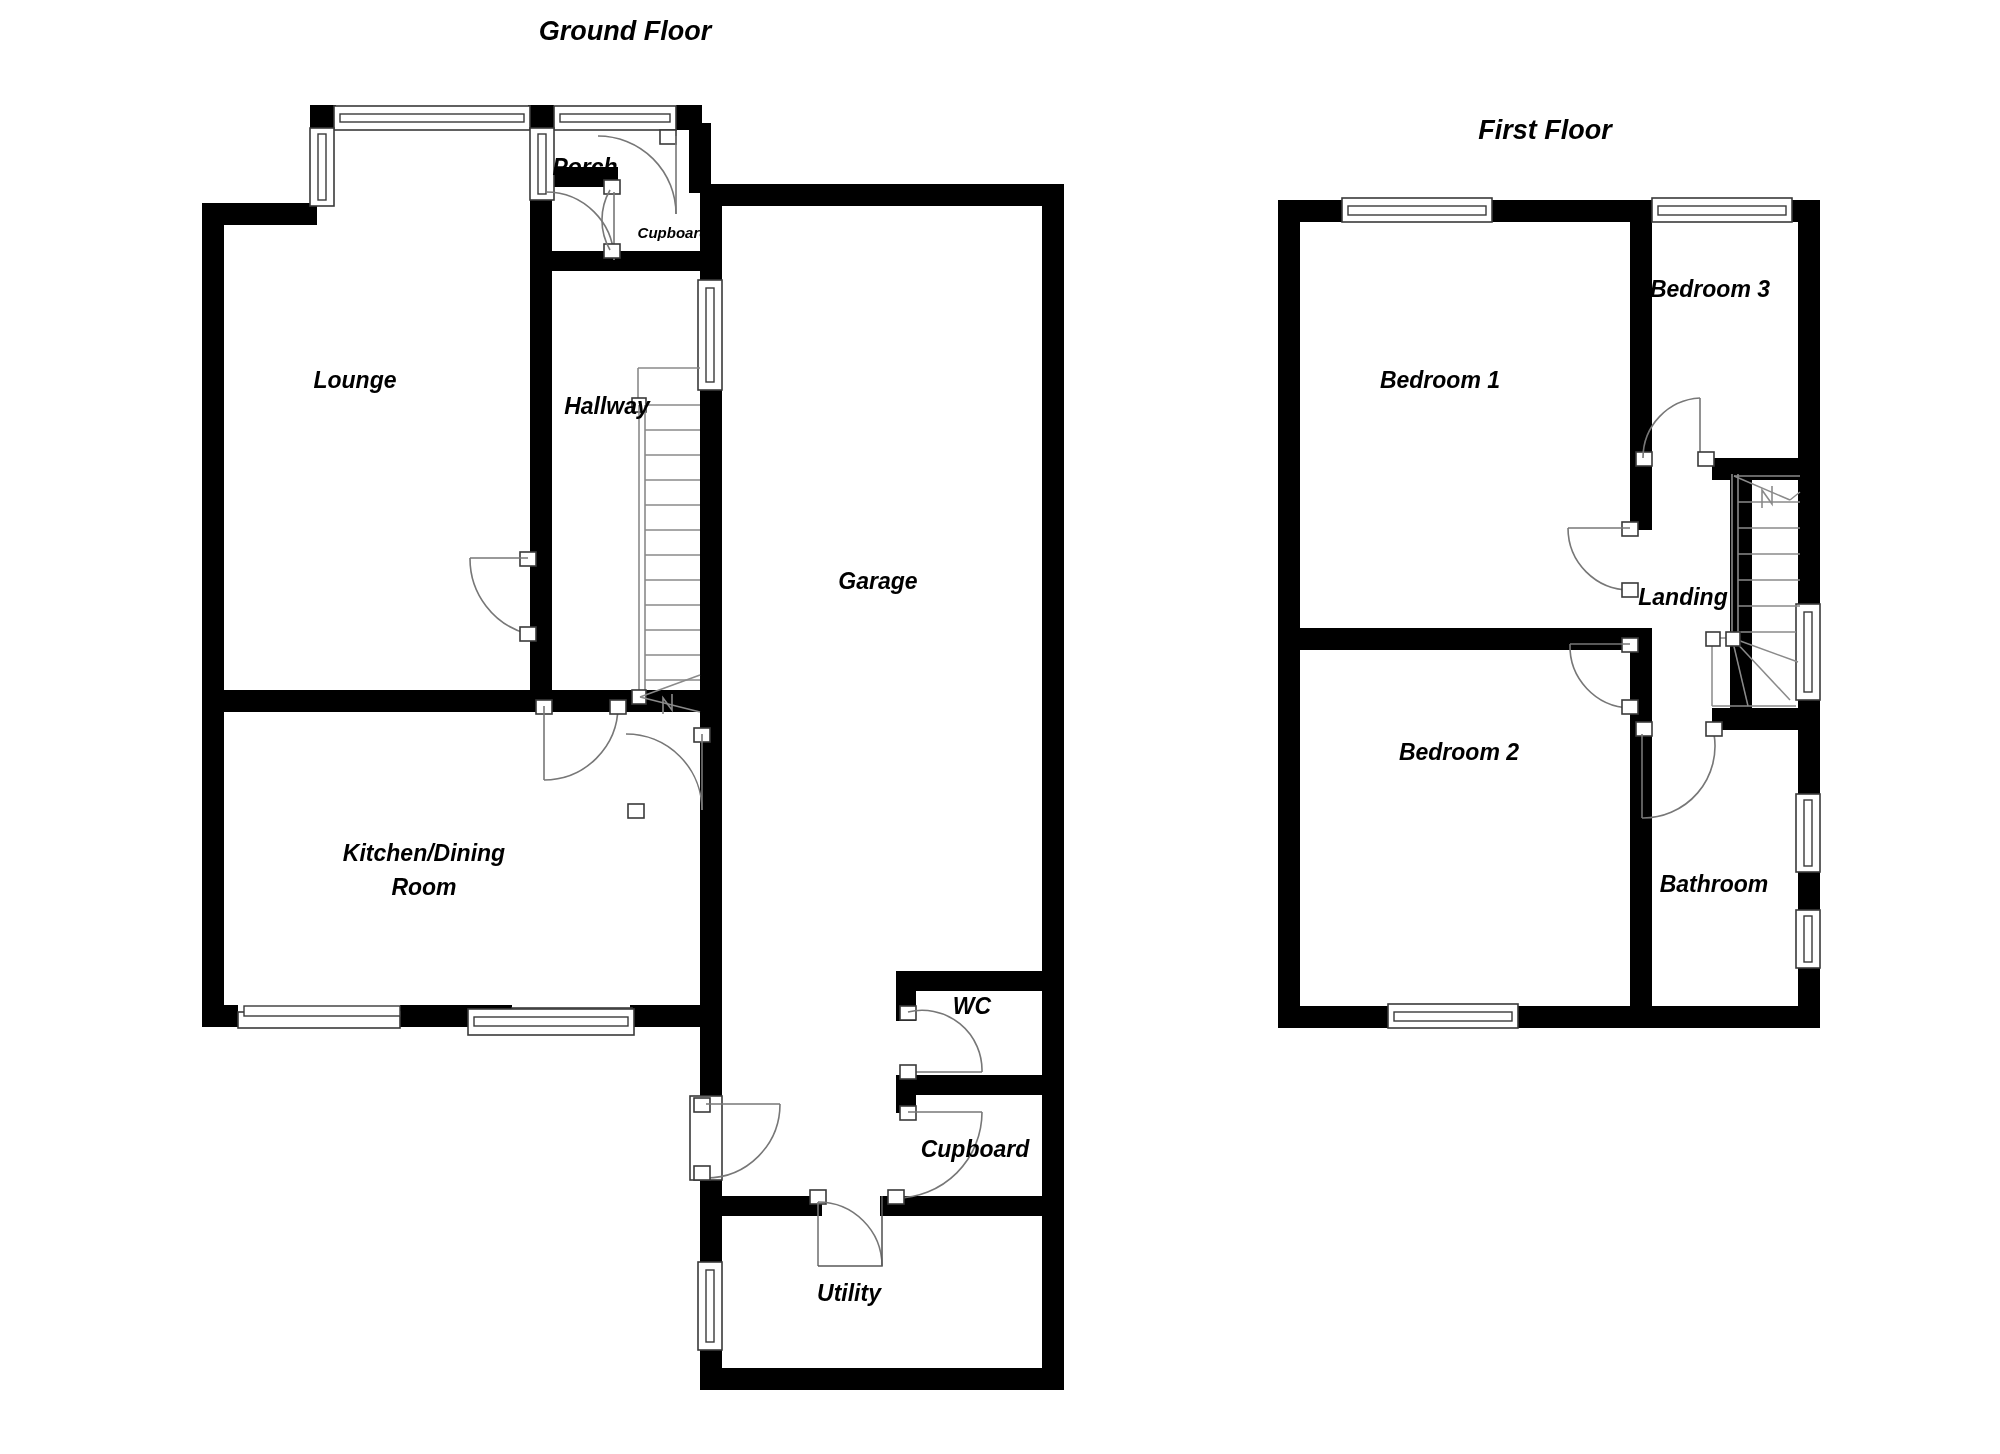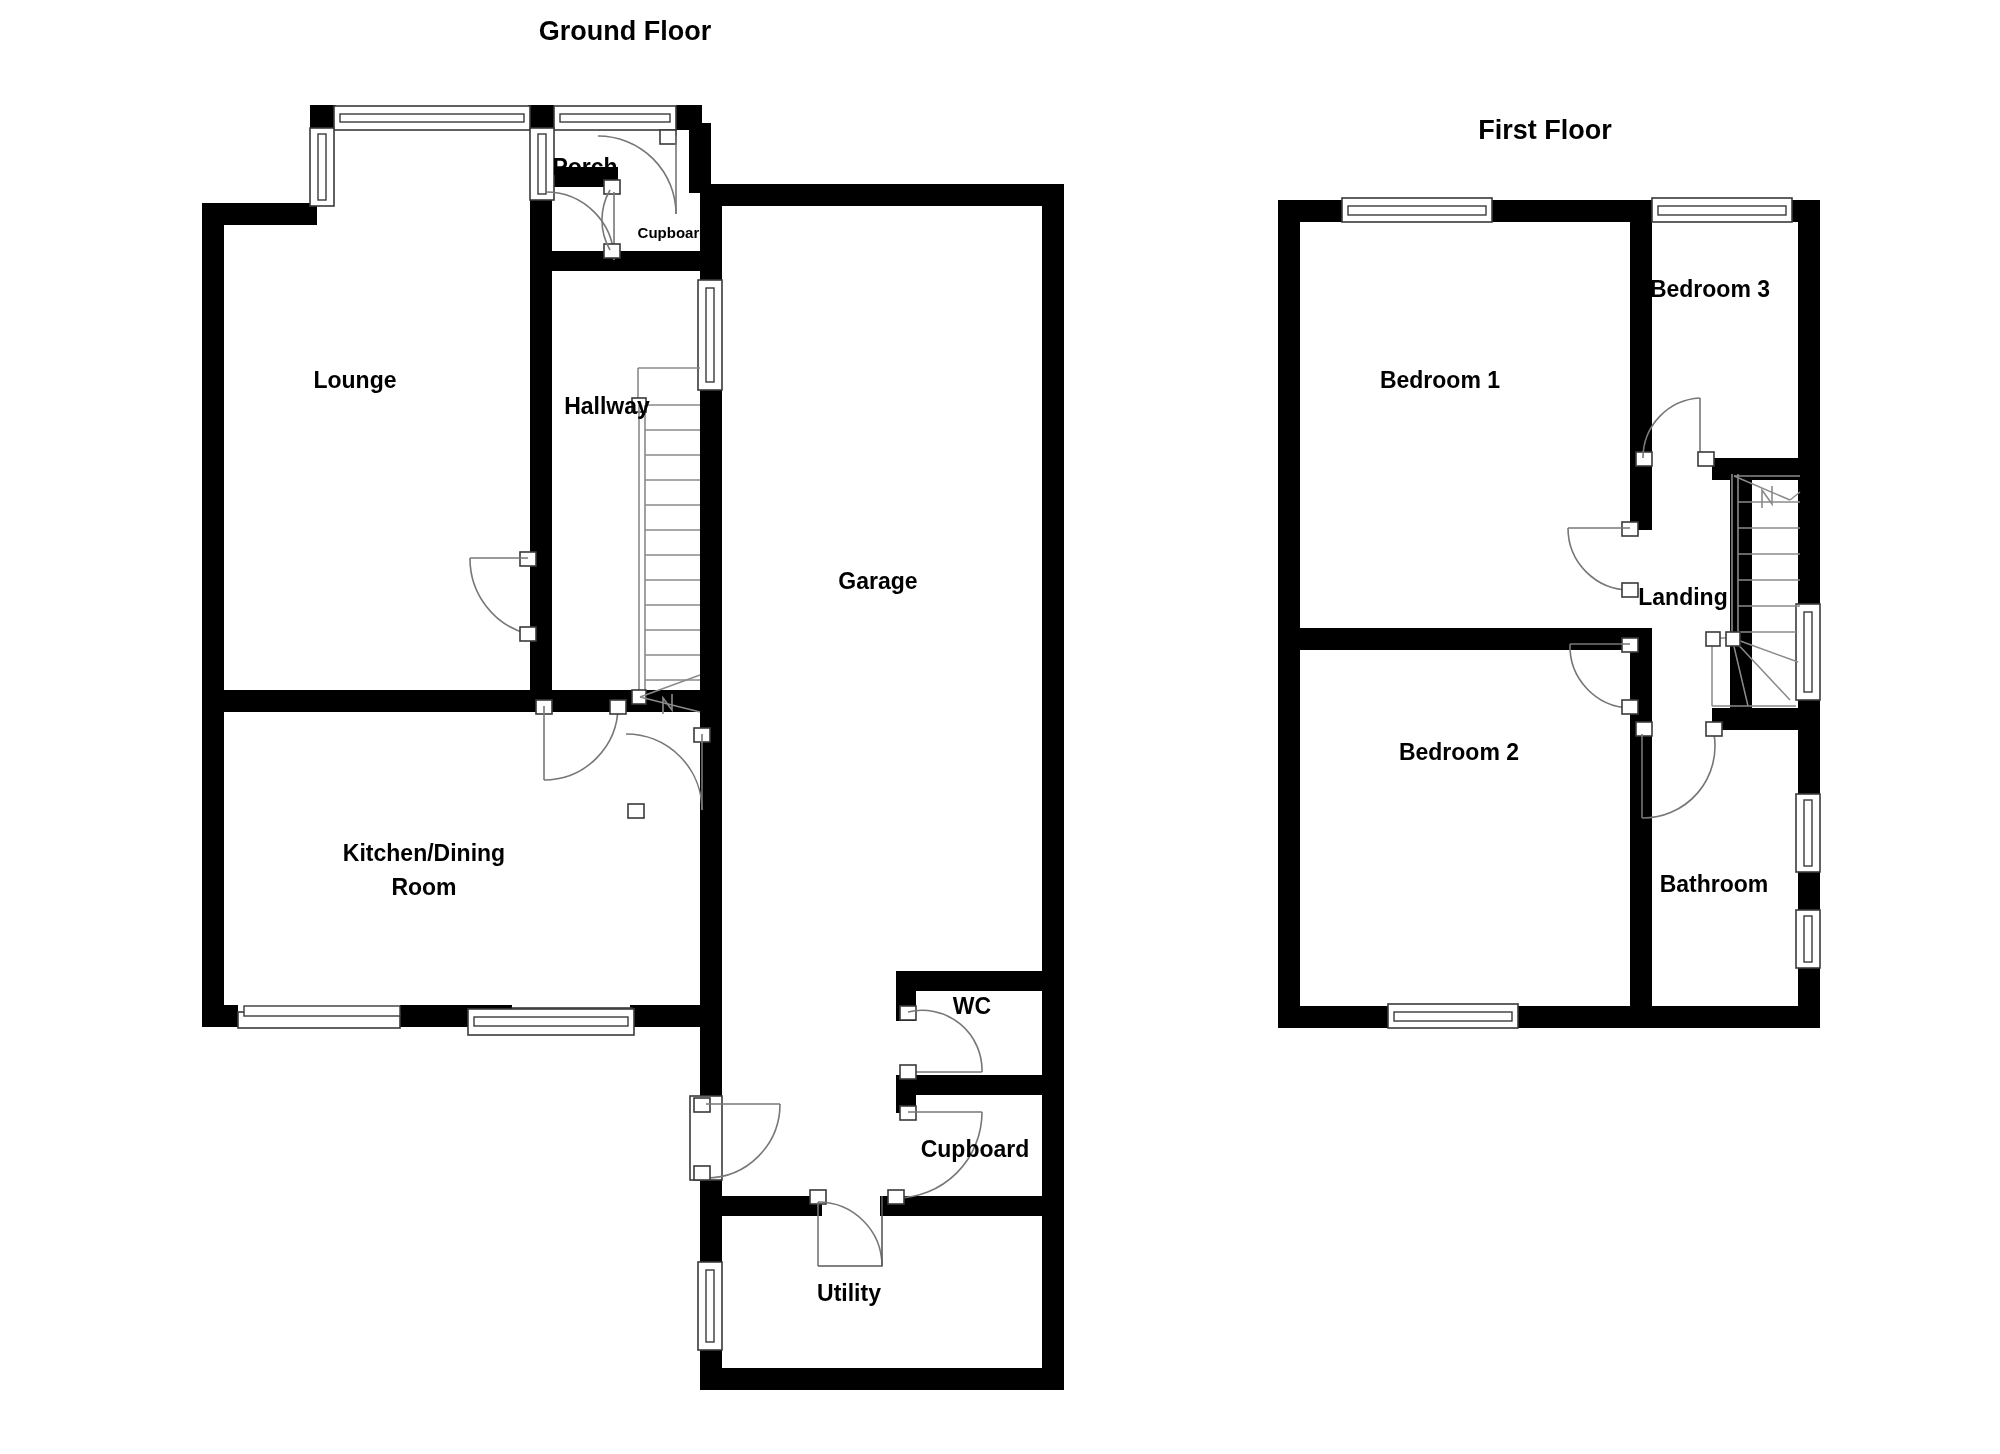--- a/index.html
+++ b/index.html
@@ -12,20 +12,21 @@
     height: 1454px;
     font-family: "Liberation Sans", sans-serif;
     position: relative;
     overflow: hidden;
   }
   #plan-root {
     position: absolute;
     left: 0; top: 0;
     width: 2000px;
     height: 1454px;
+    font-style: italic;
   }
   svg#floorplan {
     display: block;
     width: 2000px;
     height: 1454px;
   }
   .floor-title {
     font-family: "Liberation Sans", sans-serif;
     font-weight: bold;
     font-size: 27px;

